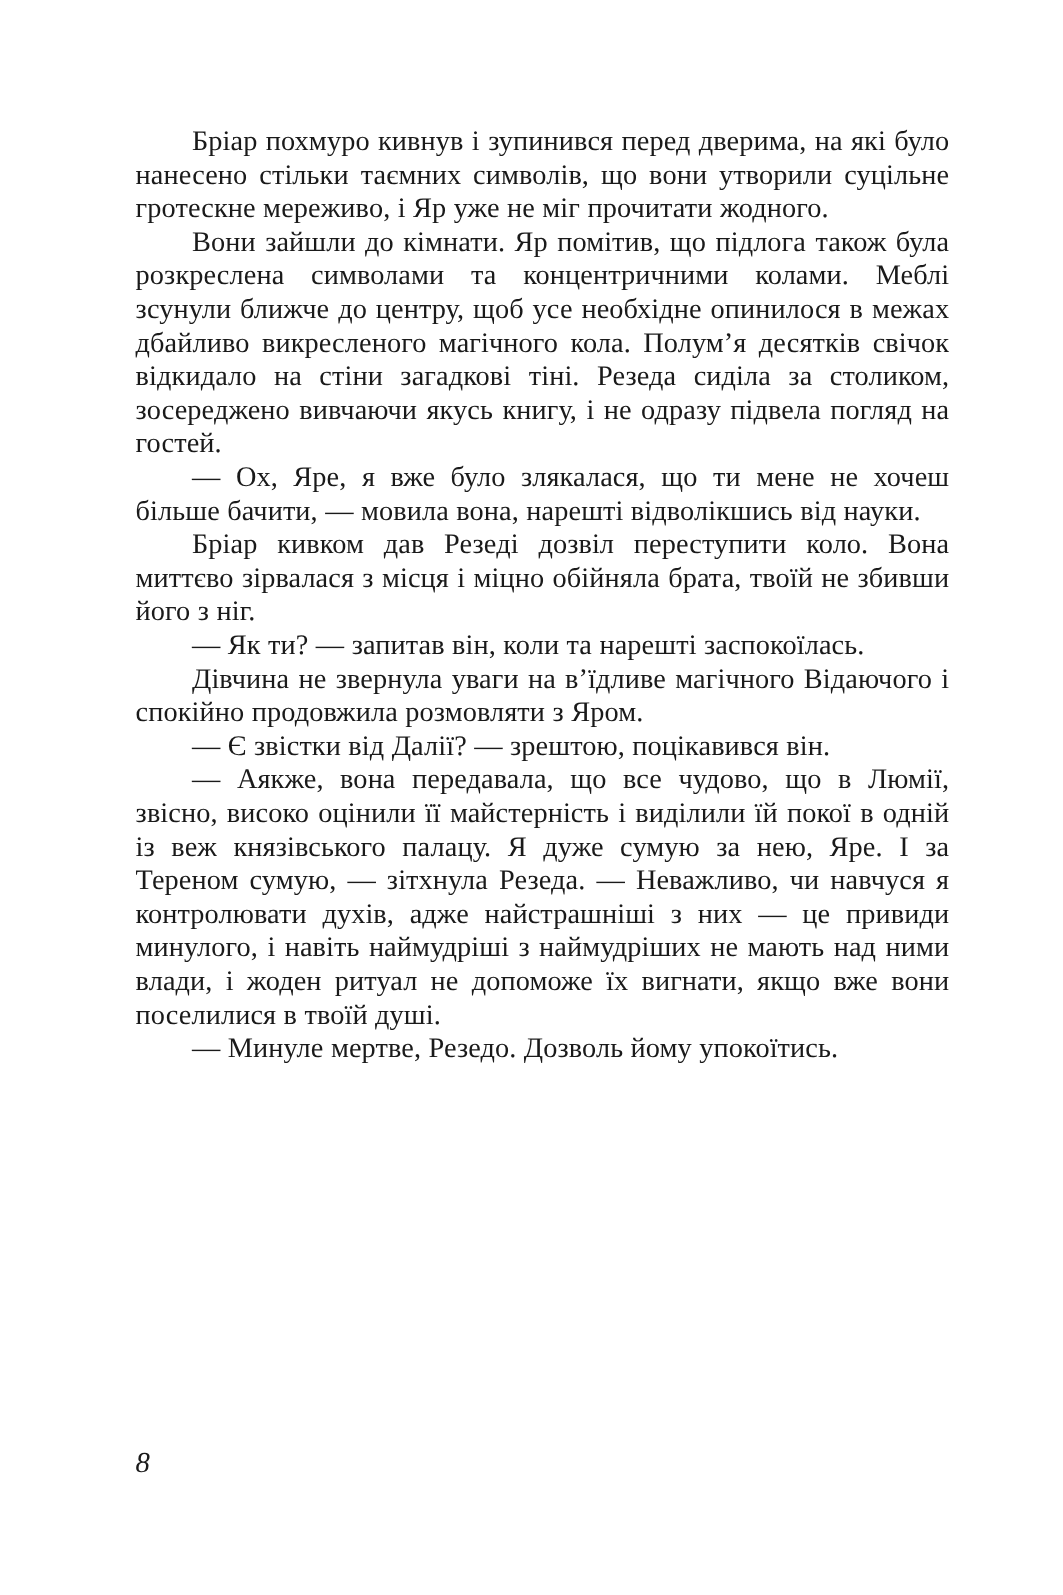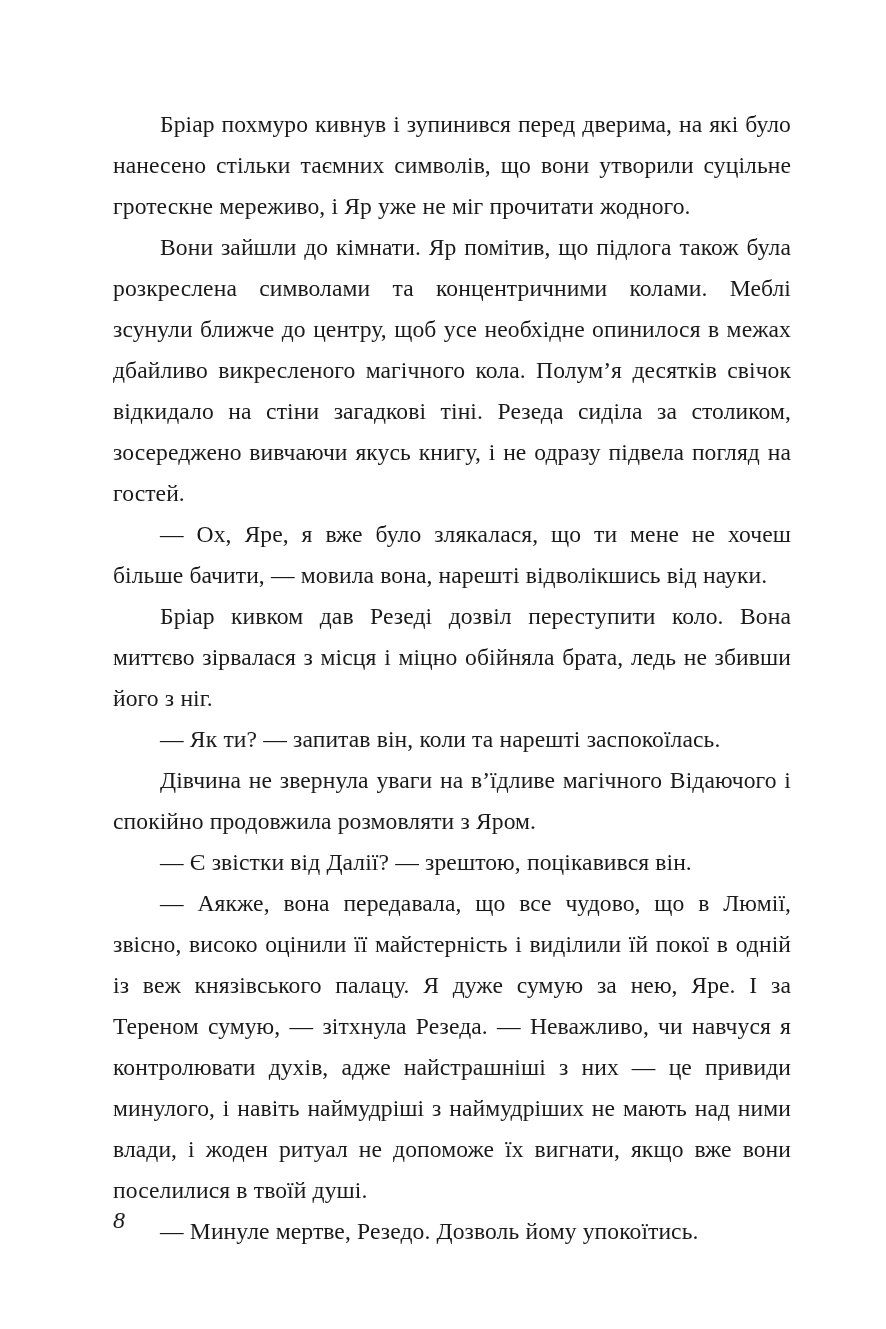--- a/index.html
+++ b/index.html
@@ -19,21 +19,21 @@
     background: #ffffff;
     overflow: hidden;
     box-sizing: border-box;
   }
   .textblock {
     position: absolute;
     left: 113px;
     top: 104px;
     width: 678px;
     font-size: 23.6px;
-    line-height: 41px;
+    line-height: 28px;
     text-align: justify;
     text-justify: inter-word;
     -webkit-hyphens: none;
     hyphens: none;
     letter-spacing: 0.08px;
     word-spacing: 0.2px;
   }
   .textblock p {
     margin: 0;
     text-indent: 47px;
@@ -56,21 +56,21 @@
 </style>
 </head>
 <body>
 
 <div class="page">
 
   <div class="textblock">
     <p>Бріар похмуро кивнув і зупинився перед дверима, на які було нанесено стільки таємних символів, що вони утворили суцільне гротескне мереживо, і Яр уже не міг прочитати жодного.</p>
     <p>Вони зайшли до кімнати. Яр помітив, що підлога також була розкреслена символами та концентричними колами. Меблі зсунули ближче до центру, щоб усе необхідне опинилося в межах дбайливо викресленого магічного кола. Полум’я десятків свічок відкидало на стіни загадкові тіні. Резеда сиділа за столиком, зосереджено вивчаючи якусь книгу, і не одразу підвела погляд на гостей.</p>
     <p>— Ох, Яре, я вже було злякалася, що ти мене не хочеш більше бачити, — мовила вона, нарешті відволікшись від науки.</p>
-    <p>Бріар кивком дав Резеді дозвіл переступити коло. Вона миттєво зірвалася з місця і міцно обійняла брата, ледь не збивши його з ніг.</p>
+    <p>Бріар кивком дав Резеді дозвіл переступити коло. Вона миттєво зірвалася з місця і міцно обійняла брата, твоїй не збивши його з ніг.</p>
     <p>— Як ти? — запитав він, коли та нарешті заспокоїлась.</p>
     <p>Дівчина не звернула уваги на в’їдливе магічного Відаючого і спокійно продовжила розмовляти з Яром.</p>
     <p>— Є звістки від Далії? — зрештою, поцікавився він.</p>
     <p>— Аякже, вона передавала, що все чудово, що в Люмії, звісно, високо оцінили її майстерність і виділили їй покої в одній із веж князівського палацу. Я дуже сумую за нею, Яре. І за Тереном сумую, — зітхнула Резеда. — Неважливо, чи навчуся я контролювати духів, адже найстрашніші з них — це привиди минулого, і навіть наймудріші з наймудріших не мають над ними влади, і жоден ритуал не допоможе їх вигнати, якщо вже вони поселилися в твоїй душі.</p>
     <p>— Минуле мертве, Резедо. Дозволь йому упокоїтись.</p>
   </div>
 
   <div class="folio">8</div>
 
 </div>

